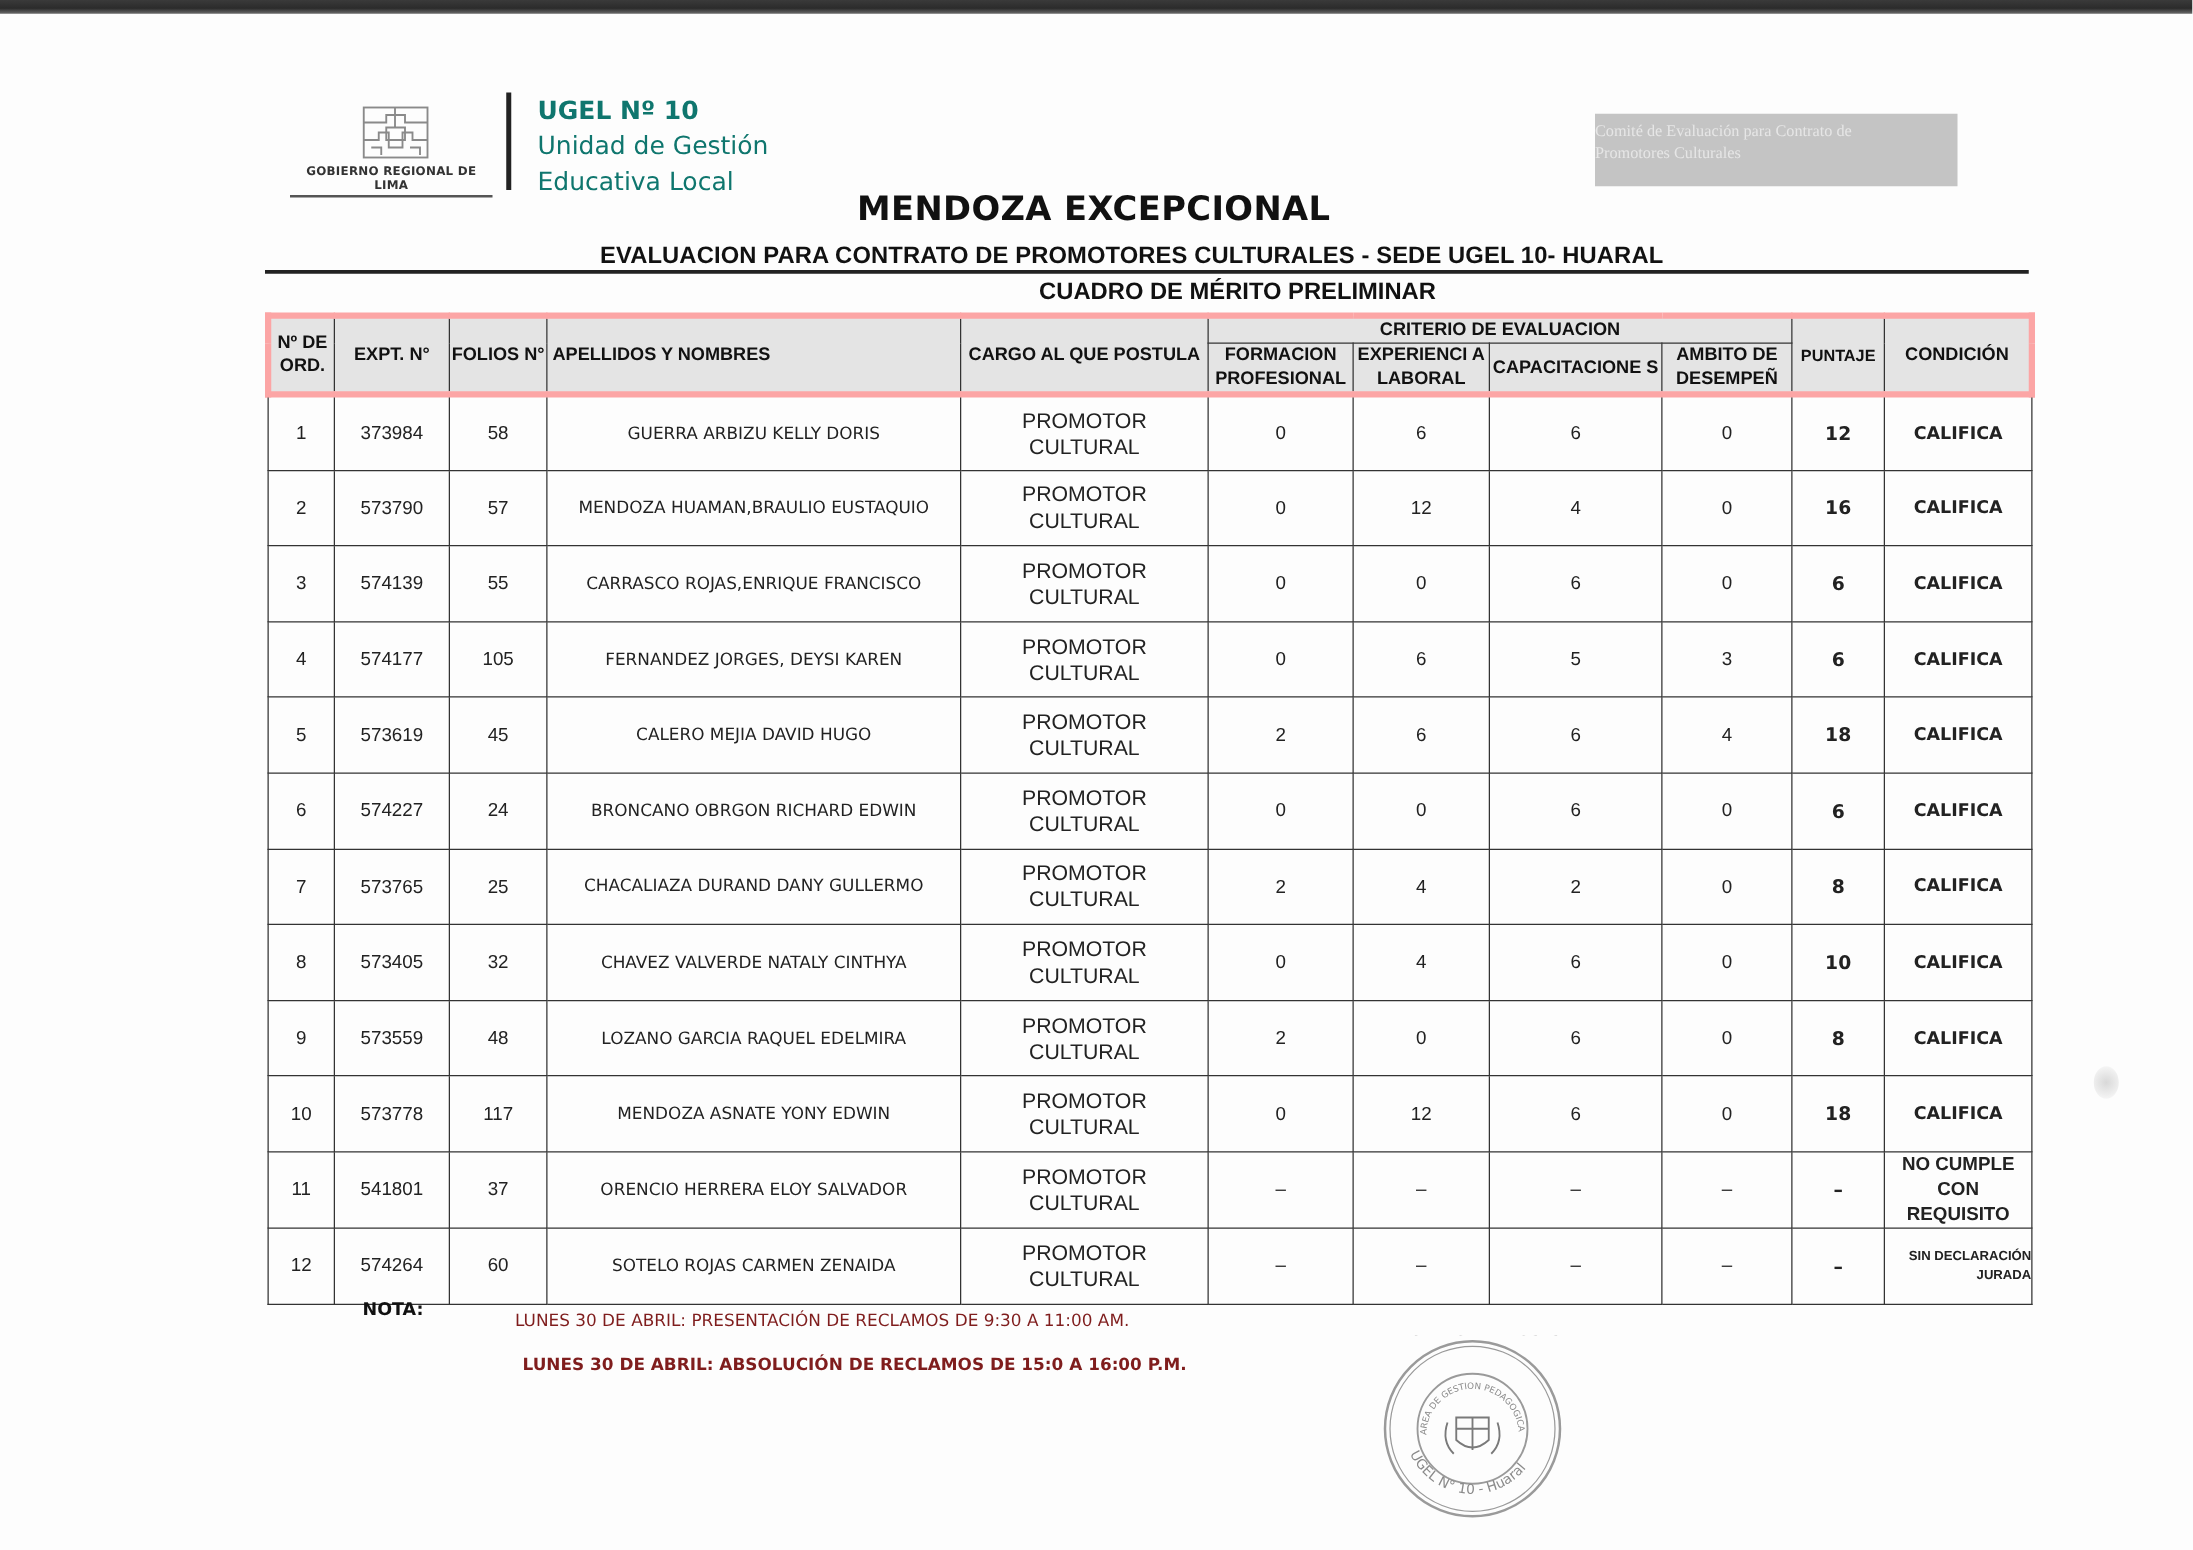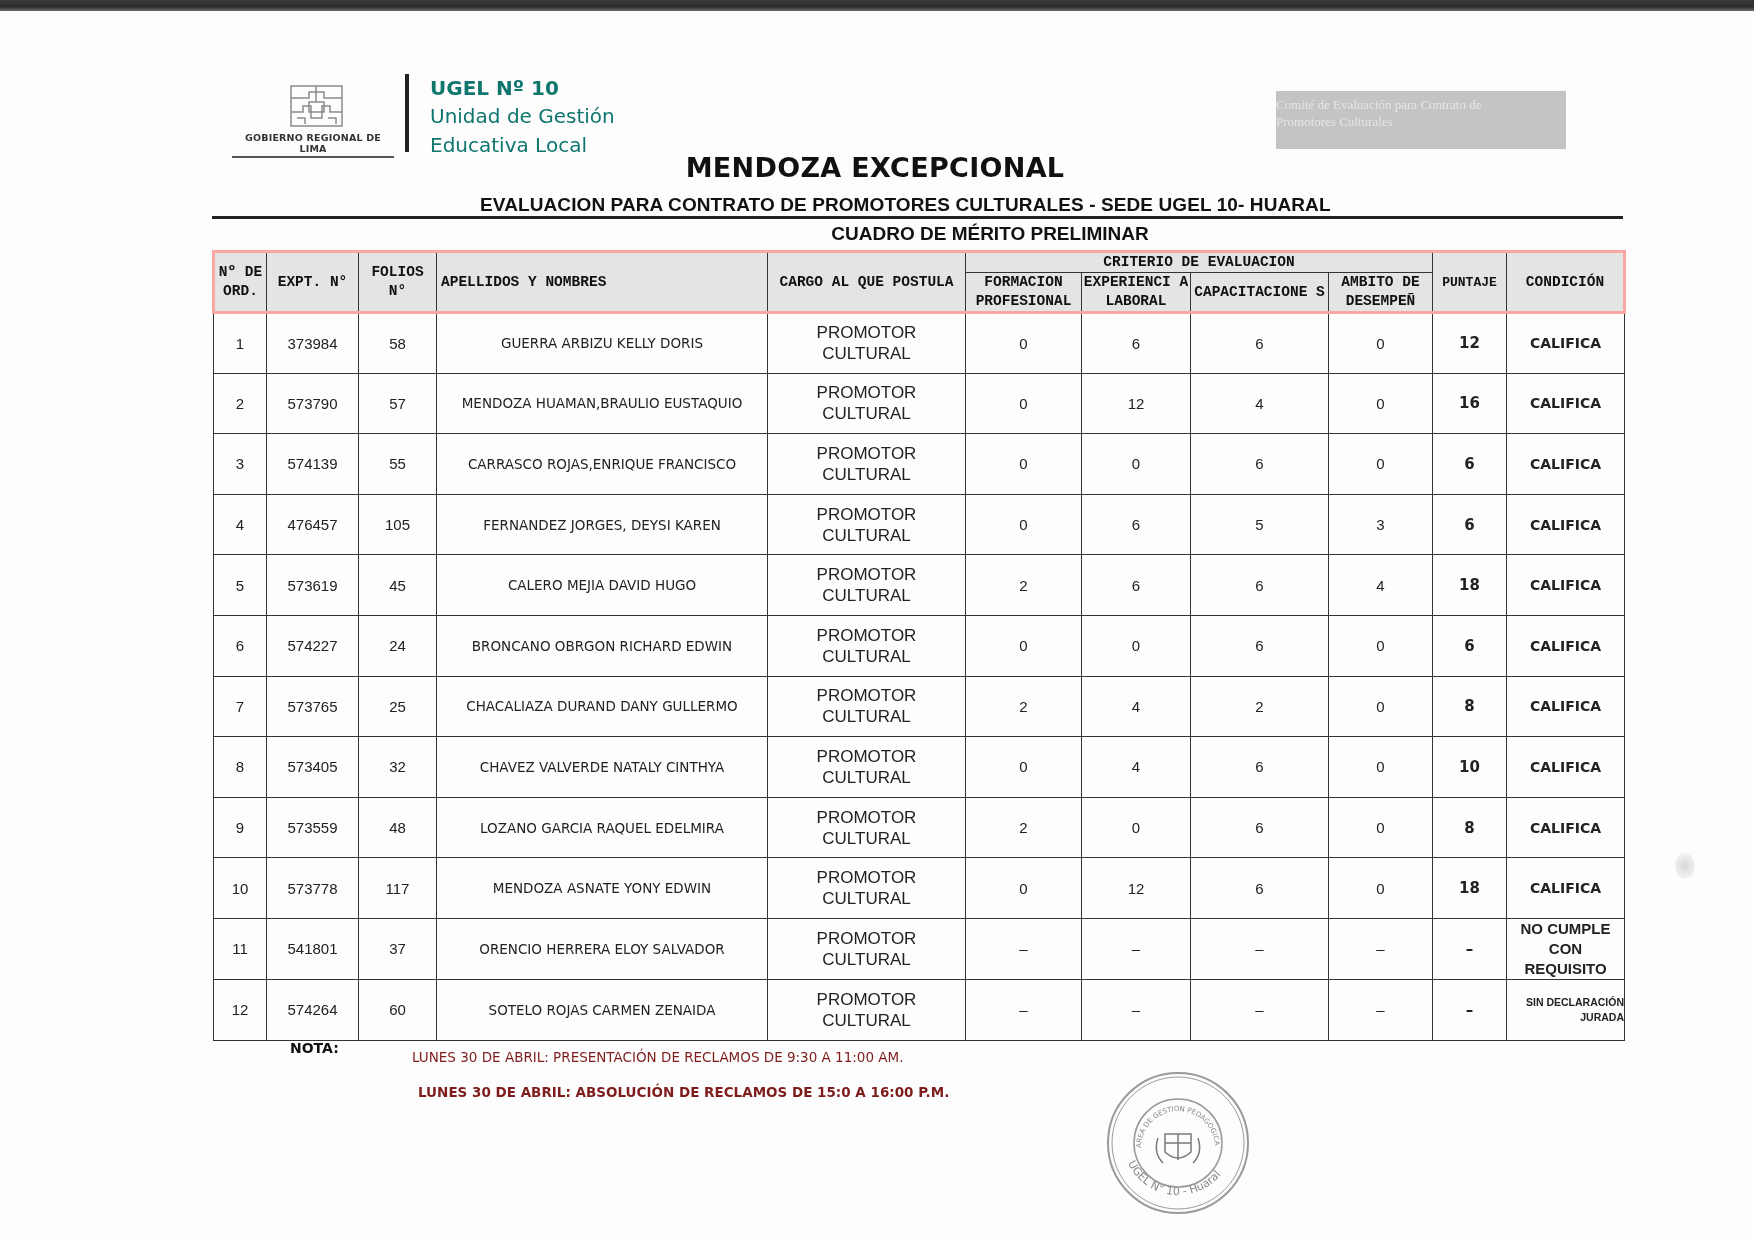--- a/index.html
+++ b/index.html
@@ -31,21 +31,21 @@
   .rule { position: absolute; left: 212px; top: 216px; width: 1411px; height: 3px; background: #222; }
   .t-cuadro { top: 223px; left: 820px; width: 340px; font-size: 19px; font-weight: bold; text-align: center; }
 
   
   table.merit { position: absolute; left: 212px; top: 250px; border-collapse: collapse; width: 1411px;
     table-layout: fixed; }
   table.merit th, table.merit td { border: 1.5px solid #333; text-align: center; vertical-align: middle; }
   table.merit thead th { background: #e4e4e4; font-weight: bold; font-size: 14.5px; line-height: 19px; }
   table.merit thead tr.h1 th { height: 19px; }
   table.merit thead tr.h2 th { height: 40px; }
-  table.merit > thead { border: 3px solid #fca5a5; font-family: Liberation Mono, monospace; }
+  table.merit > thead { border: 5px solid #fca5a5; }
   table.merit td { height: 60.6px; font-family: "DejaVu Sans", sans-serif; font-size: 13.5px; color: #222; }
   table.merit td.cargo { font-family: "Liberation Sans", sans-serif; font-size: 17px; line-height: 21px; }
   table.merit td.num { font-family: "Liberation Sans", sans-serif; font-size: 15px; }
   table.merit td.pts { font-weight: bold; font-size: 15px; }
   table.merit td.cond { font-weight: bold; font-size: 14px; }
   table.merit td.cond.small { font-family: "Liberation Sans", sans-serif; font-size: 10.5px; line-height: 15px; text-align: right; }
   table.merit td.cond.multi { font-family: "Liberation Sans", sans-serif; font-size: 15px; line-height: 20px; }
   th.left { text-align: left !important; padding-left: 4px; }
 
   .nota-label { position: absolute; left: 290px; top: 1040px; font-weight: bold; font-size: 14px; font-family: "DejaVu Sans", sans-serif; }
@@ -160,21 +160,21 @@
         <td class="cargo" style="padding: 0px 30px;">PROMOTOR CULTURAL</td>
         <td class="num">0</td>
         <td class="num">0</td>
         <td class="num">6</td>
         <td class="num">0</td>
         <td class="pts">6</td>
         <td class="cond">CALIFICA</td>
       </tr>
       <tr>
         <td class="num">4</td>
-        <td class="num">476457</td>
+        <td class="num">574177</td>
         <td class="num">105</td>
         <td>FERNANDEZ JORGES, DEYSI KAREN</td>
         <td class="cargo" style="padding: 0px 30px;">PROMOTOR CULTURAL</td>
         <td class="num">0</td>
         <td class="num">6</td>
         <td class="num">5</td>
         <td class="num">3</td>
         <td class="pts">6</td>
         <td class="cond">CALIFICA</td>
       </tr>

